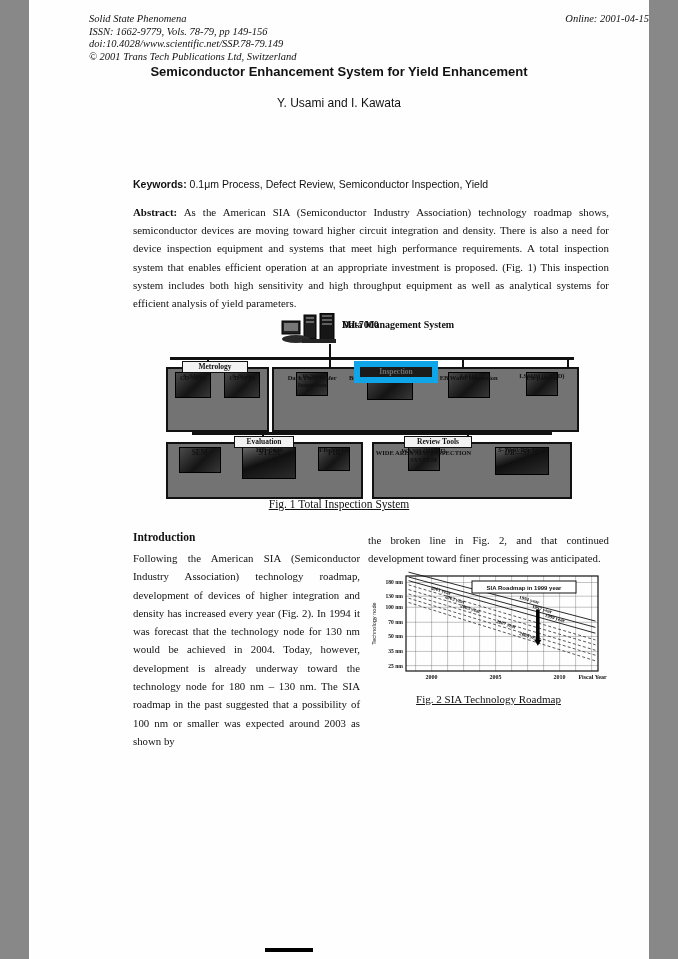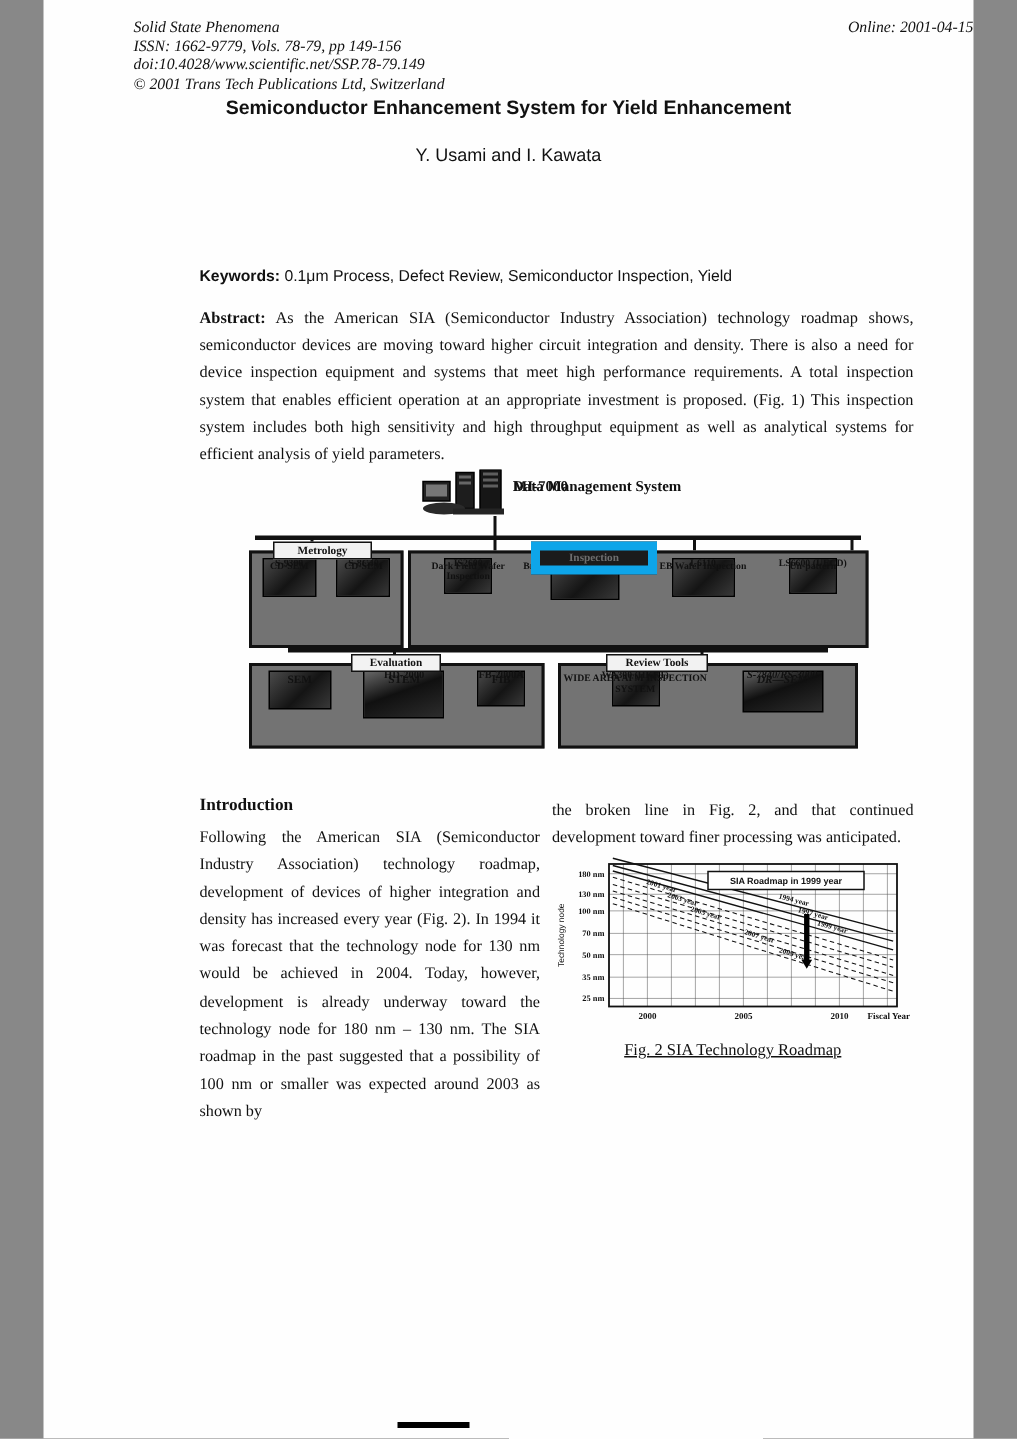--- a/index.html
+++ b/index.html
@@ -165,20 +165,23 @@
         <div>WA300  (HKFT)</div>
       </div>
       <div class="item" style="width:86px;font-style:italic;">
         <div class="mach m-e" style="height:26px;"></div>
         <div class="nm" style="font-size:7.5px">DR—SEM</div>
         <div style="font-size:7px">S-7840/RS-3000</div>
       </div>
     </div>
   </div>
 
+  <div class="fig1cap">
+    <span class="u">Fig. 1   Total Inspection System</span>
+  </div>
 
   <div class="col1">
     <div class="intro-h">Introduction</div>
     <p class="body-p">Following the American SIA (Semiconductor Industry Association) technology roadmap, development of devices of higher integration and density has increased every year (Fig. 2). In 1994 it was forecast that the technology node for 130 nm would be achieved in 2004. Today, however, development is already underway toward the technology node for 180 nm – 130 nm. The SIA roadmap in the past suggested that a possibility of 100 nm or smaller was expected around 2003 as shown by</p>
   </div>
 
   <div class="col2">
     <p class="body-p">the broken line in Fig. 2, and that continued development toward finer processing was anticipated.</p>
     <div class="chart-wrap">
       <svg id="roadmap" width="241" height="118" viewBox="0 0 241 118">

